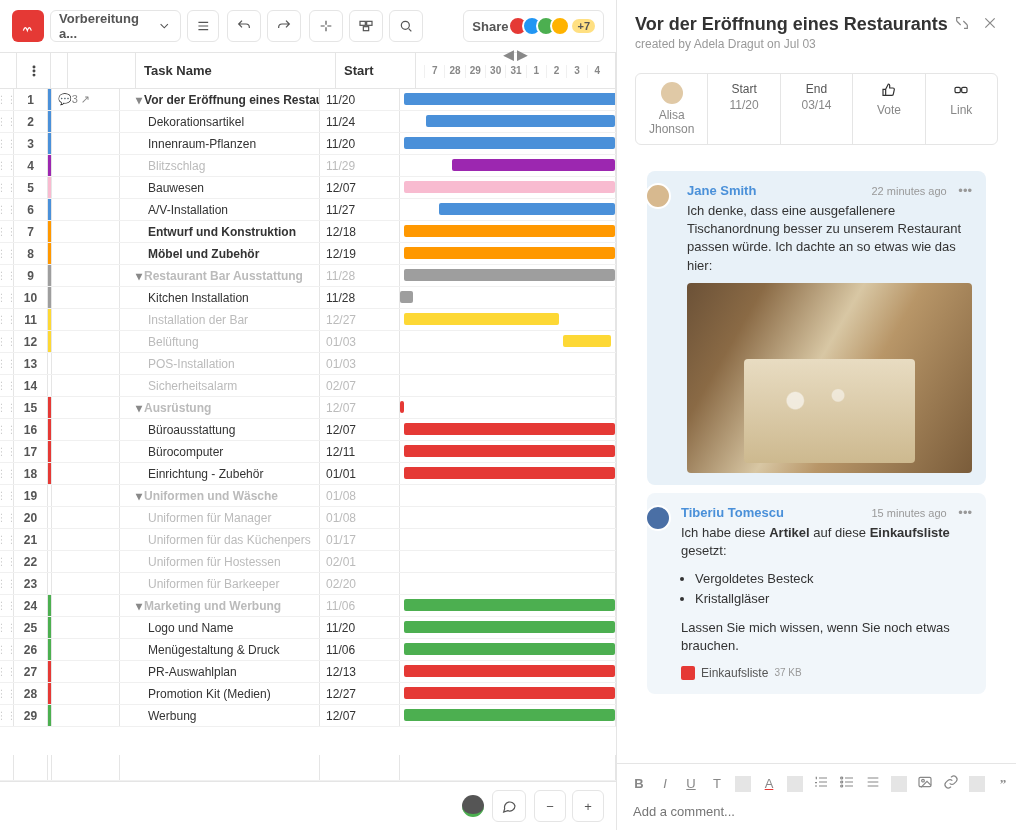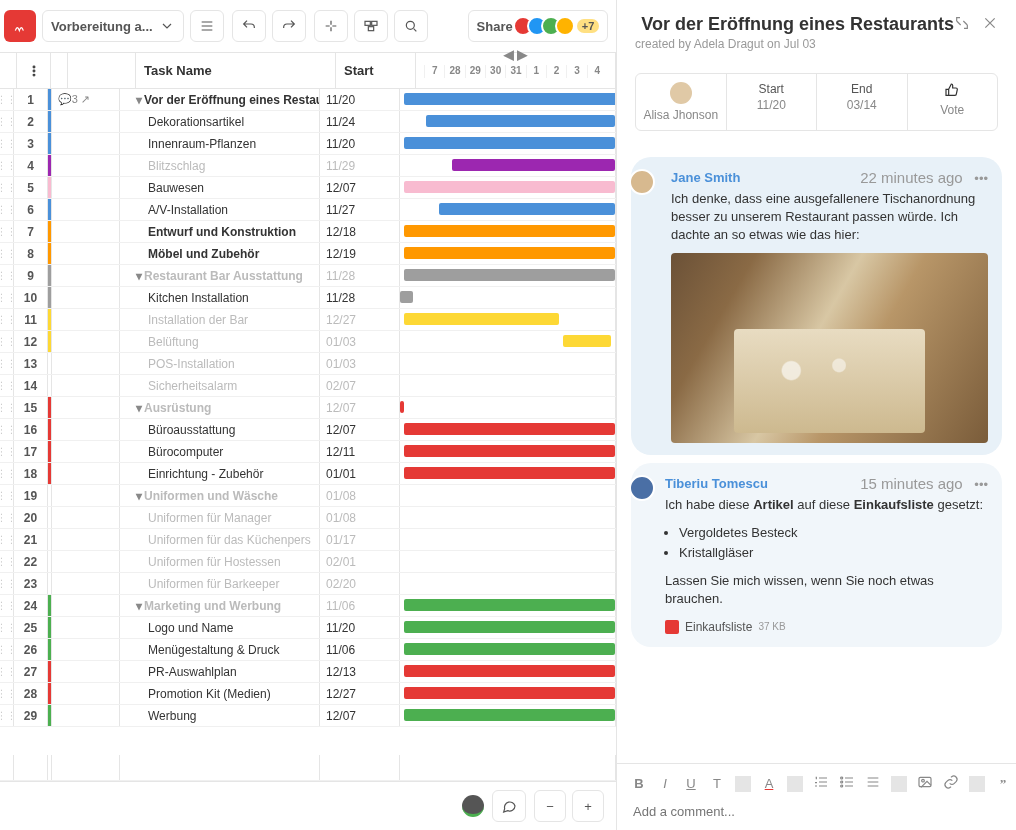--- a/index.html
+++ b/index.html
@@ -15,21 +15,21 @@
     --pink:#f8bbd0;
     --gray:#9e9e9e;
     --lightblue:#e8f1f8;
   }
   *{box-sizing:border-box;}
   html,body{margin:0;padding:0;font-family:-apple-system,Segoe UI,Helvetica,Arial,sans-serif;font-size:13px;color:var(--text);background:#fff;}
   body{width:1016px;height:830px;overflow:hidden;display:flex;}
   
   .main{flex:0 0 617px;border-right:1px solid var(--border);display:flex;flex-direction:column;height:100%;}
   
-  .toolbar{display:flex;align-items:center;gap:8px;padding:10px 4px;border-bottom:1px solid var(--border);}
+  .toolbar{display:flex;align-items:center;gap:8px;padding:10px 12px;border-bottom:1px solid var(--border);}
   .tb-group{display:flex;gap:6px;align-items:center;}
   .btn{display:inline-flex;align-items:center;justify-content:center;height:32px;min-width:32px;padding:0 8px;border:1px solid var(--border);border-radius:6px;background:#fff;cursor:pointer;color:#555;}
   .logo-btn{background:#e53935;color:#fff;border:none;}
   .title-dd{font-weight:600;color:#555;display:flex;align-items:center;gap:6px;}
   .share-btn{font-weight:600;color:#555;display:flex;align-items:center;gap:6px;margin-left:32px;}
   .avstack{display:flex;align-items:center;}
   .av{width:20px;height:20px;border-radius:50%;background:#ccc;margin-left:-6px;border:2px solid #fff;}
   .av.r{background:#e53935;} .av.g{background:#4caf50;} .av.b{background:#2196f3;} .av.y{background:#ffb300;}
   .plus-badge{background:#ffe082;color:#555;border-radius:10px;padding:1px 5px;font-size:11px;font-weight:600;margin-left:-4px;}
   
@@ -64,40 +64,40 @@
   
   .c-gantt-body{flex:1;position:relative;border-right:none;padding:0;}
   .bar{position:absolute;top:4px;height:12px;border-radius:2px;}
   
   .footer{display:flex;align-items:center;justify-content:flex-end;gap:8px;padding:8px 12px;border-top:1px solid var(--border);}
   .footer .av2{width:22px;height:22px;border-radius:50%;background:#555;border-bottom:3px solid var(--green);}
   .zoom{display:flex;gap:6px;}
   
   .panel{flex:1;display:flex;flex-direction:column;min-width:0;}
   .p-head{padding:14px 18px 10px;}
-  .p-title-row{display:flex;align-items:center;justify-content:flex-end;}
+  .p-title-row{display:flex;align-items:center;justify-content:space-between;}
   .p-title{font-size:18px;font-weight:700;color:#333;}
   .p-icons{display:flex;gap:12px;color:#888;font-size:16px;}
   .p-sub{color:#999;font-size:12px;margin-top:2px;}
   .p-meta{display:flex;margin:12px 18px;border:1px solid var(--border);border-radius:6px;overflow:hidden;}
   .p-meta-item{flex:1;text-align:center;padding:8px 4px;border-right:1px solid var(--border);}
   .p-meta-item:last-child{border-right:none;}
   .p-meta-item .label{font-size:12px;color:#555;}
   .p-meta-item .value{font-size:12px;color:#888;margin-top:2px;}
   .p-meta-assignee{display:flex;flex-direction:column;align-items:center;gap:2px;}
   .p-av{width:22px;height:22px;border-radius:50%;background:#e0c9a6;}
   
   .comments{flex:1;overflow:auto;padding:6px 10px;}
-  .comment{background:#e8f1f8;border-radius:20px;padding:12px 14px;margin:8px 4px;position:relative;}
+  .comment{background:#e8f1f8;border-radius:8px;padding:12px 14px;margin:8px 20px;position:relative;}
   .comment.alt{background:#f1f6fa;padding-left:8px;}
   .c-av{position:absolute;left:-2px;top:12px;width:26px;height:26px;border-radius:50%;background:#d7b98f;border:2px solid #fff;}
   .comment-inner{margin-left:26px;}
   .c-head{display:flex;justify-content:space-between;align-items:center;margin-bottom:4px;}
   .c-author{color:var(--blue);font-weight:600;}
-  .c-time{color:#999;font-size:15px;}
+  .c-time{color:#999;font-size:11px;}
   .c-menu{color:#999;margin-left:8px;}
   .c-body{color:#333;line-height:1.4;}
   .c-img{margin-top:8px;width:100%;height:190px;border-radius:4px;background:
     linear-gradient(120deg,#6b5137 0%,#8a6a45 20%,#d8c7a4 45%,#b89668 60%,#7a5c3a 100%);
     position:relative;overflow:hidden;}
   .c-img::after{content:"";position:absolute;left:20%;top:40%;width:60%;height:55%;background:
     radial-gradient(circle at 30% 40%,rgba(255,255,255,0.6) 0 6%,transparent 7%),
     radial-gradient(circle at 55% 35%,rgba(255,255,255,0.5) 0 5%,transparent 6%),
     linear-gradient(#e8dcc2,#cdb98f);border-radius:4px;}
   .c-list{margin:10px 0 0 14px;padding:0;}
@@ -634,20 +634,28 @@
     </div>
     <div class="p-meta-item">
       <div class="label">End</div>
       <div class="value">03/14</div>
     </div>
     <div class="p-meta-item">
       <div><svg viewBox="0 0 24 24">
             <path d="M7 11v9H3v-9h4zm0 0l4-8a2 2 0 012 2v4h5a2 2 0 012 2l-1.5 7a2 2 0 01-2 2H7"></path>
           </svg></div>
       <div class="value">Vote</div>
+    </div>
+    <div class="p-meta-item">
+      <div><svg viewBox="0 0 24 24">
+            <rect x="3" y="8" width="8" height="8" rx="2"></rect>
+            <rect x="13" y="8" width="8" height="8" rx="2"></rect>
+            <path d="M11 12h2"></path>
+          </svg></div>
+      <div class="value">Link</div>
     </div>
   </div>
 
   <div class="comments">
     <div class="comment">
       <div class="c-av"></div>
       <div class="comment-inner">
         <div class="c-head">
           <span class="c-author">Jane Smith</span>
           <span><span class="c-time">22 minutes ago</span>

